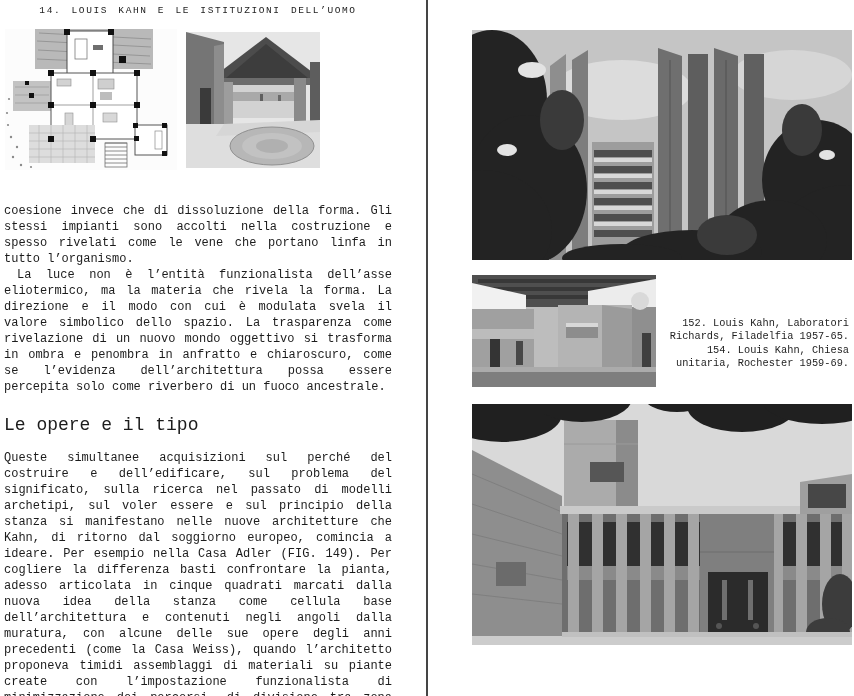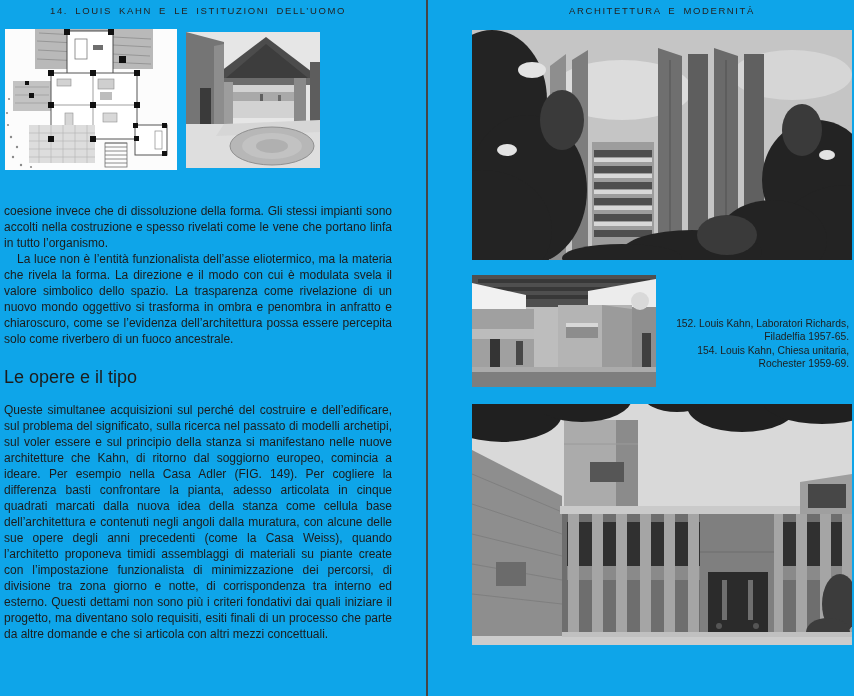--- a/index.html
+++ b/index.html
@@ -1,17 +1,17 @@
 <!DOCTYPE html>
 <html><head>
 <meta charset="utf-8">
 <style>
   html,body{margin:0;padding:0;background:#e9e9e9;}
-  .spread{position:relative;width:854px;height:696px;background:#0ea5e9;overflow:hidden;
-          font-family:Liberation Sans, sans-serif;color:#1c1c1c;}
+  .spread{position:relative;width:854px;height:696px;background:#ffffff;overflow:hidden;
+          font-family:Liberation Mono, monospace;color:#1c1c1c;}
   .page{position:absolute;top:0;height:696px;}
   .page-left{left:0;width:426px;}
   .page-right{left:427px;width:427px;}
   .divider{position:absolute;left:426px;top:0;width:2px;height:696px;background:#454545;}
   .running-head{position:absolute;top:5px;font-size:9.5px;letter-spacing:1.6px;word-spacing:3px;
                 text-align:center;color:#232323;}
   .rh-left{left:4px;width:388px;}
   .rh-right{left:45px;width:380px;}
   .fig{position:absolute;display:block;}
   .fig-plan{left:5px;top:29px;}
@@ -168,21 +168,20 @@
       <h2 class="section-heading">Le opere e il tipo</h2>
       <p>Queste simultanee acquisizioni sul perché del costruire e dell’edificare, sul problema del significato, sulla ricerca nel passato di modelli archetipi, sul voler essere e sul principio della stanza si manifestano nelle nuove architetture che Kahn, di ritorno dal soggiorno europeo, comincia a ideare. Per esempio nella Casa Adler (FIG. 149). Per cogliere la differenza basti confrontare la pianta, adesso articolata in cinque quadrati marcati dalla nuova idea della stanza come cellula base dell’architettura e contenuti negli angoli dalla muratura, con alcune delle sue opere degli anni precedenti (come la Casa Weiss), quando l’architetto proponeva timidi assemblaggi di materiali su piante create con l’impostazione funzionalista di minimizzazione dei percorsi, di divisione tra zona giorno e notte, di corrispondenza tra interno ed esterno. Questi dettami non sono più i criteri fondativi dai quali iniziare il progetto, ma diventano solo requisiti, esiti finali di un processo che parte da altre domande e che si articola con altri mezzi concettuali.</p>
     </div>
 
   </div>
 
   <div class="divider"></div>
 
   <div class="page page-right">
 
-    <div class="running-head rh-right">ARCHITETTURA E MODERNITÀ</div>
 
     <svg class="fig fig-richards" width="380" height="230" viewBox="0 0 380 230">
       <rect width="380" height="230" fill="#c5c5c5"></rect>
       <ellipse cx="150" cy="60" rx="70" ry="30" fill="#dcdcdc"></ellipse>
       <ellipse cx="320" cy="45" rx="60" ry="25" fill="#d6d6d6"></ellipse>
 
       <polygon points="78,36 94,24 94,230 78,230" fill="#8e8e8e"></polygon>
       <polygon points="100,30 116,20 116,230 100,230" fill="#7d7d7d"></polygon>
 
       <rect x="120" y="112" width="62" height="118" fill="#9d9d9d"></rect>

